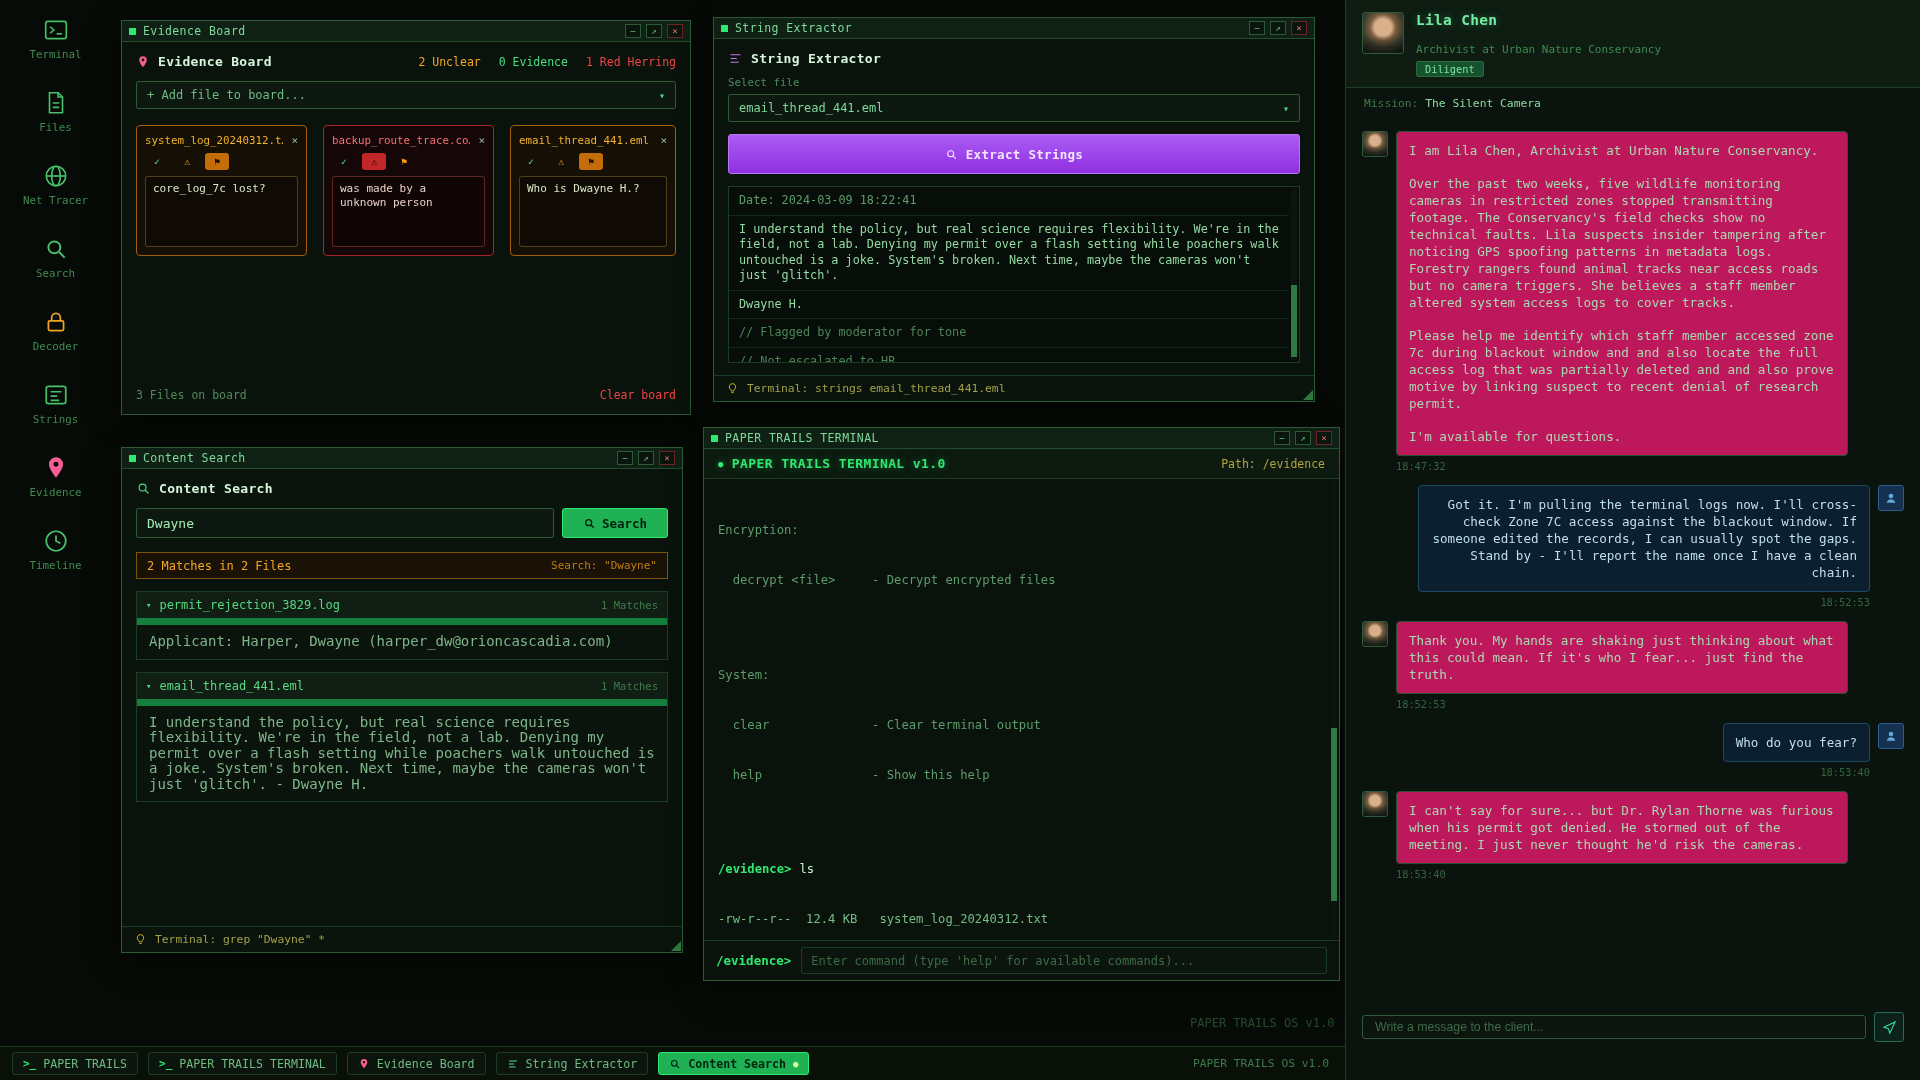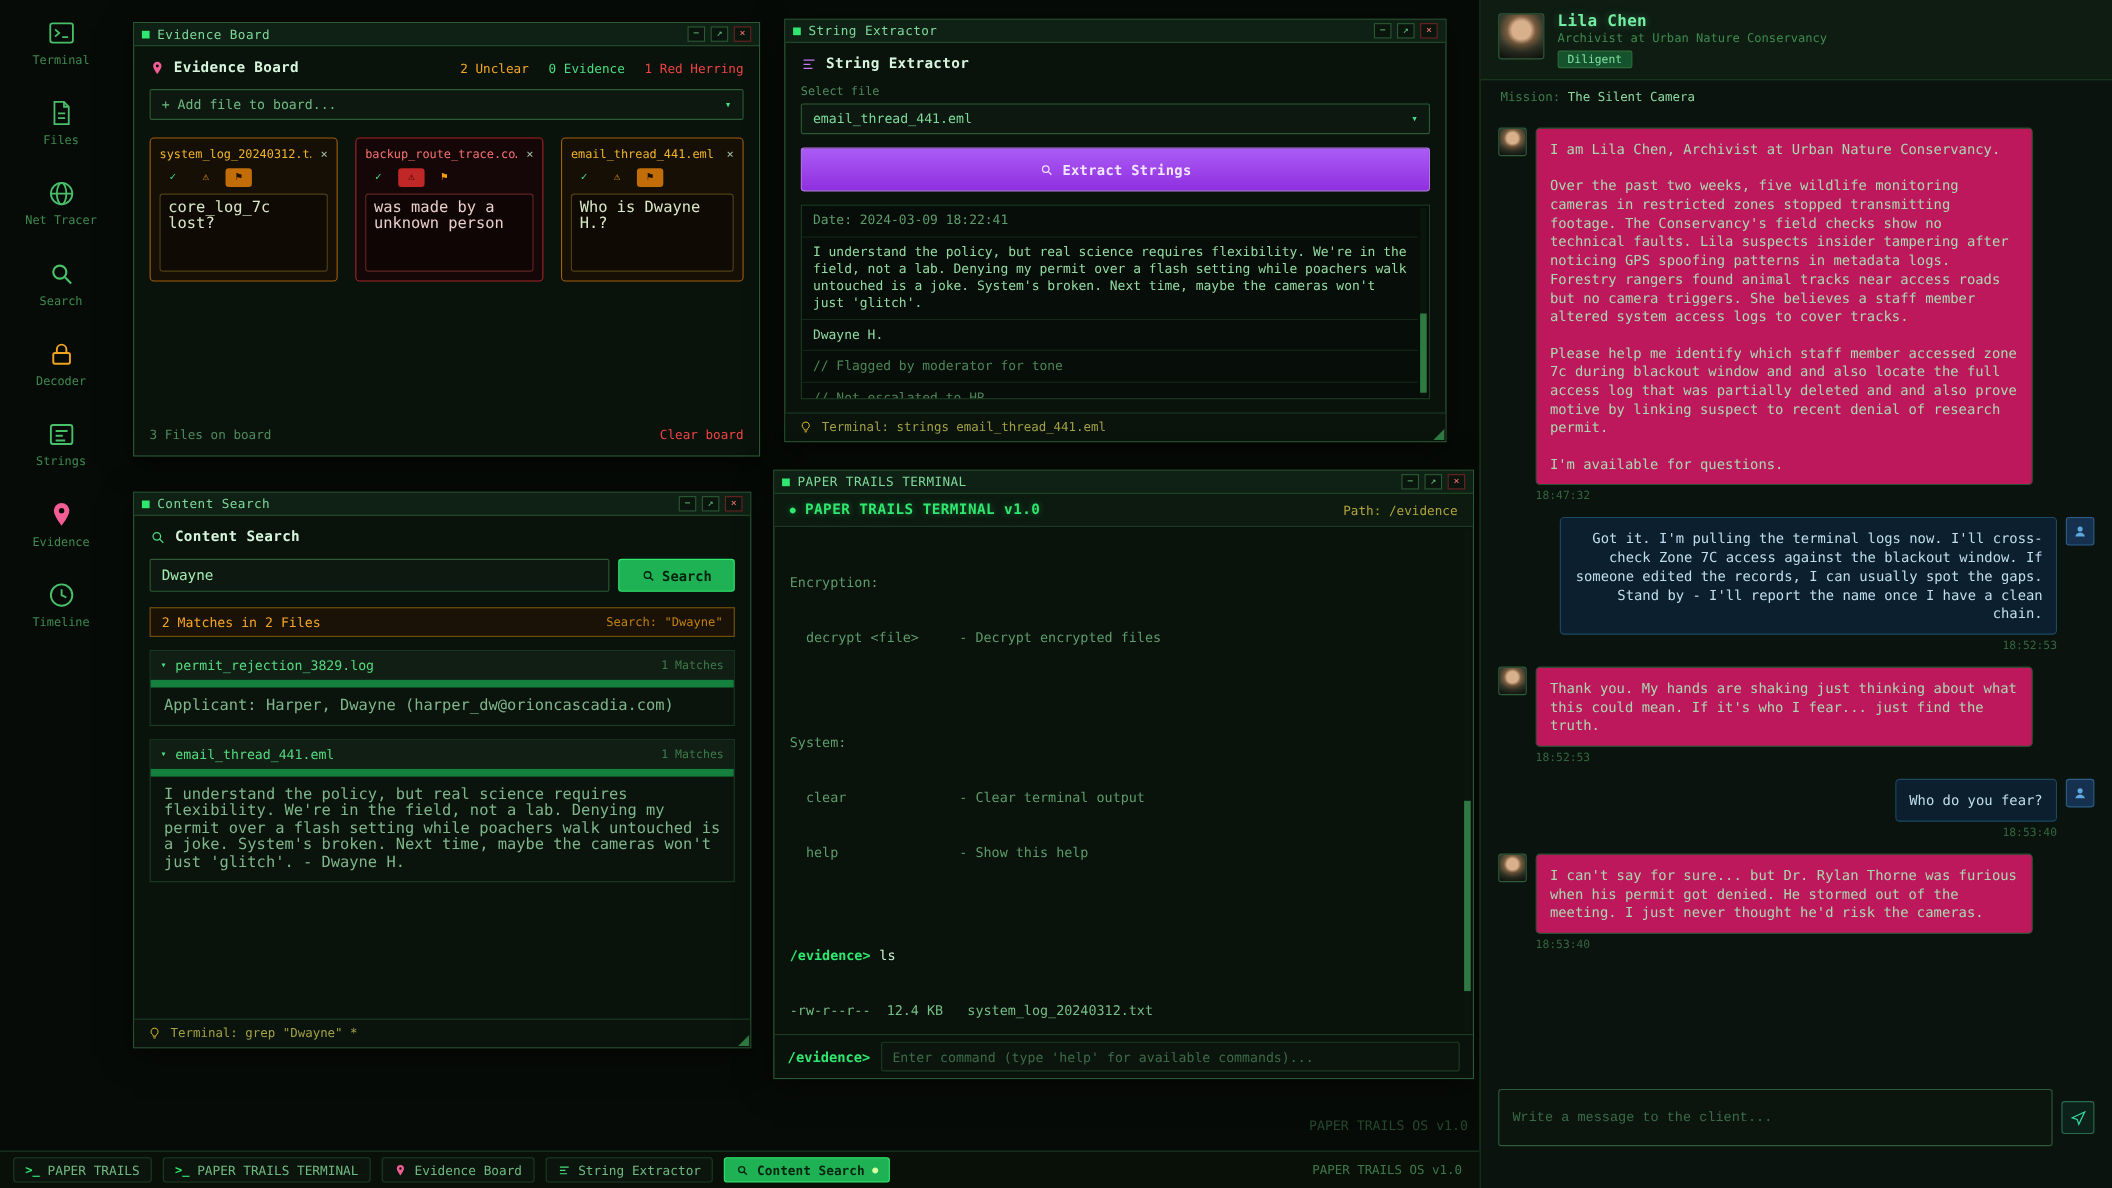--- a/index.html
+++ b/index.html
@@ -57,21 +57,21 @@
   .c-unclear .ec-name { color:#f0b429; }
   .c-red .ec-name { color:#f87171; }
   .ec-x { color:#9fb9a5; font-size:11px; cursor:pointer; flex-shrink:0; }
   .ec-btns { display:flex; gap:6px; }
   .cb { width:24px; height:17px; display:flex; align-items:center; justify-content:center; font-size:10px; border-radius:3px; cursor:pointer; }
   .cb-check { color:#4ade80; }
   .cb-warn { color:#f59e0b; }
   .cb-flag { color:#f59e0b; }
   .cb.on-orange { background:#c26d08; color:#1c1002; }
   .cb.on-red { background:#c22727; color:#2a0505; }
-  .ec-note { flex:1; border:1px solid rgba(200,160,60,.35); border-radius:3px; background:rgba(0,0,0,.28); padding:5px 7px; font-size:14px; line-height:14px; color:#d9e8c8; }
+  .ec-note { flex:1; border:1px solid rgba(200,160,60,.35); border-radius:3px; background:rgba(0,0,0,.28); padding:5px 7px; font-size:11px; line-height:14px; color:#d9e8c8; }
   .c-red .ec-note { border-color:rgba(220,80,80,.4); color:#e8cfc8; }
   .eb-footer { margin-top:auto; display:flex; justify-content:space-between; font-size:11.5px; padding-top:8px; }
   .eb-count { color:#4e8b5c; }
   .eb-clear { color:#ef4444; cursor:pointer; }
 
   
   #win-strings { left:713px; top:17px; width:602px; height:385px; }
   .sx-head { display:flex; align-items:center; gap:8px; }
   .sx-head svg { width:15px; height:15px; color:#c678f0; }
   .sx-title { font-size:13px; font-weight:bold; color:#d7f7dd; letter-spacing:.3px; }
@@ -122,40 +122,40 @@
   .tin-prompt { font-size:12.5px; font-weight:bold; color:#2fe86f; }
   .tin-input { flex:1; height:27px; background:#0b140d; border:1px solid #1c3c24; border-radius:2px; color:#9fe8af; font-size:12px; padding:0 9px; font-family:inherit; outline:none; }
   .tin-input::placeholder, .cs-input::placeholder, .ch-text::placeholder { color:#3c6b47; }
 
   
   #chat { position:absolute; left:1345px; top:0; width:575px; height:1080px; background:#0a130d; border-left:1px solid #1c3c24; display:flex; flex-direction:column; }
   .ch-header { background:#0e1c12; border-bottom:1px solid #1c3c24; padding:12px 16px 10px; display:flex; gap:12px; flex-shrink:0; }
   .avatar-lg { width:42px; height:42px; border-radius:3px; flex-shrink:0; }
   .photo { border:1px solid #2e5b3a; background:linear-gradient(180deg, rgba(0,0,0,0) 55%, rgba(0,0,0,.45)), radial-gradient(circle at 50% 36%, #d8b08c 0 26%, #7a5c3e 40%, #3a3d2e 62%, #161c13 100%); }
   .chname { font-size:14.5px; font-weight:bold; color:#72efa3; letter-spacing:.3px; text-shadow:0 0 8px rgba(114,239,163,.35); }
-  .chrole { font-size:11px; color:#3f8a4f; margin-top:0; }
+  .chrole { font-size:11px; color:#3f8a4f; margin-top:15px; }
   .chbadge { display:inline-block; margin-top:5px; font-size:10.3px; color:#7ee2a0; border:1px solid #2e6b3a; background:#14532d; padding:1px 8px; border-radius:2px; }
   .ch-mission { padding:9px 18px; font-size:11.3px; flex-shrink:0; }
   .ch-mission .ml { color:#3f7a4c; }
   .ch-mission .mv { color:#8fd9a0; }
   .ch-msgs { flex:1; min-height:0; padding:12px 16px; display:flex; flex-direction:column; gap:13px; overflow:hidden; }
   .msg { display:flex; gap:8px; }
   .msg.user { flex-direction:row-reverse; }
   .avatar-sm { width:26px; height:26px; border-radius:3px; flex-shrink:0; }
   .avatar-sm.auser { background:#15314f; border:1px solid #2d5f8a; color:#5fa8dc; display:flex; align-items:center; justify-content:center; }
   .avatar-sm.auser svg { width:14px; height:14px; }
   .mcol { display:flex; flex-direction:column; }
   .msg.user .mcol { align-items:flex-end; }
   .bubble { border-radius:4px; padding:10px 12px; font-size:12.6px; line-height:17px; max-width:452px; }
   .msg.client .bubble { background:#be185d; border:1px solid #265233; color:#a9d8b0; }
   .msg.user .bubble { background:#0b1f2e; border:1px solid #1d4a63; color:#bfdeee; text-align:right; }
   .para + .para { margin-top:16px; }
   .ts { font-size:10.3px; color:#33663f; margin-top:4px; }
   .ch-inputrow { flex-shrink:0; display:flex; align-items:center; gap:8px; padding:0 16px; margin-bottom:38px; }
-  .ch-text { flex:1; height:52px; background:#0b150e; border:1px solid #2e5b3a; border-radius:3px; color:#a5ecb2; font-size:12.3px; padding:0 12px; font-family:Liberation Mono, monospace; outline:none; }
+  .ch-text { flex:1; height:24px; background:#0b150e; border:1px solid #2e5b3a; border-radius:3px; color:#a5ecb2; font-size:12.3px; padding:0 12px; font-family:Liberation Sans, sans-serif; outline:none; }
   .send-btn { width:30px; height:30px; border:1px solid #2a6b52; background:#0d211b; border-radius:3px; display:flex; align-items:center; justify-content:center; cursor:pointer; color:#35d9a0; }
   .send-btn svg { width:15px; height:15px; }
 
   
   #watermark { position:absolute; left:1190px; top:1016px; font-size:12px; color:#3f7a4c; opacity:.55; }
   #taskbar { position:absolute; left:0; top:1046px; width:1345px; height:34px; background:#081008; border-top:1px solid #1b3a23; display:flex; align-items:center; gap:10px; padding:0 12px; }
   .chip { height:23px; padding:0 10px; border:1px solid #1c3c24; background:#0b150e; border-radius:3px; display:flex; align-items:center; gap:7px; font-size:11.6px; color:#6fb980; cursor:pointer; white-space:nowrap; }
   .chip-ico { color:#2fe86f; font-weight:bold; font-size:11px; }
   .chip svg { width:12px; height:12px; }
   .chip .pinify { color:#f25d94; }

